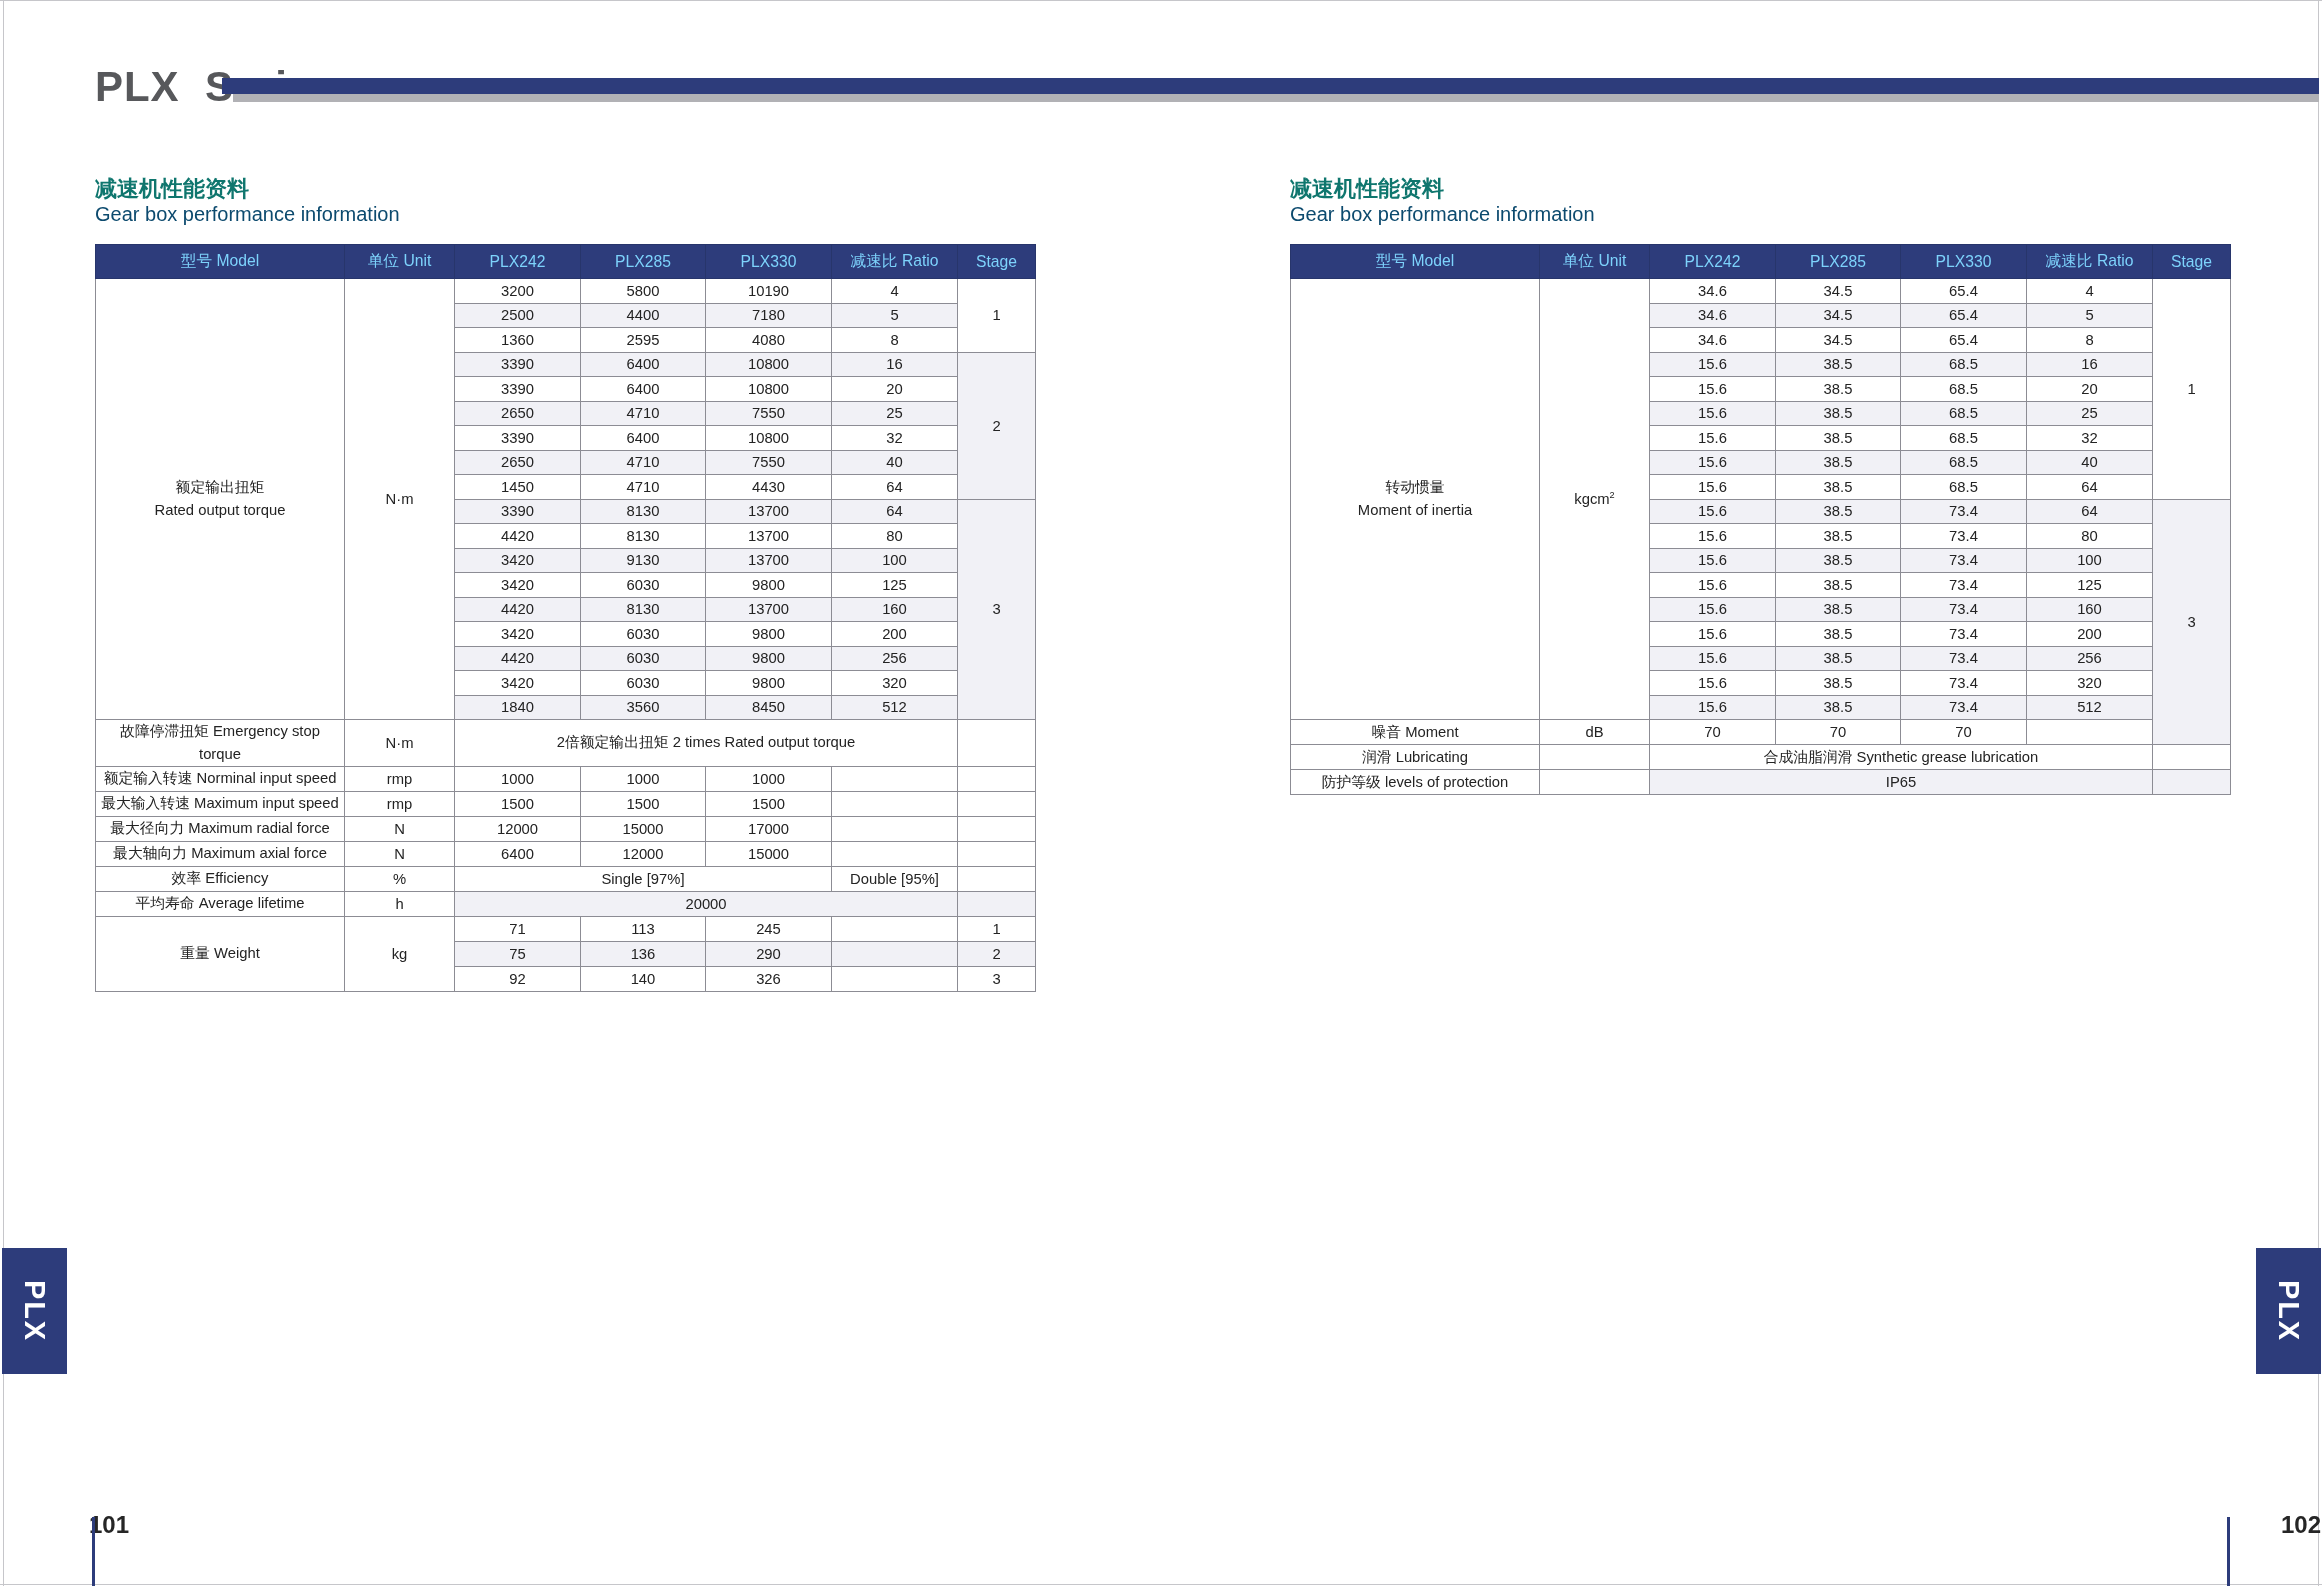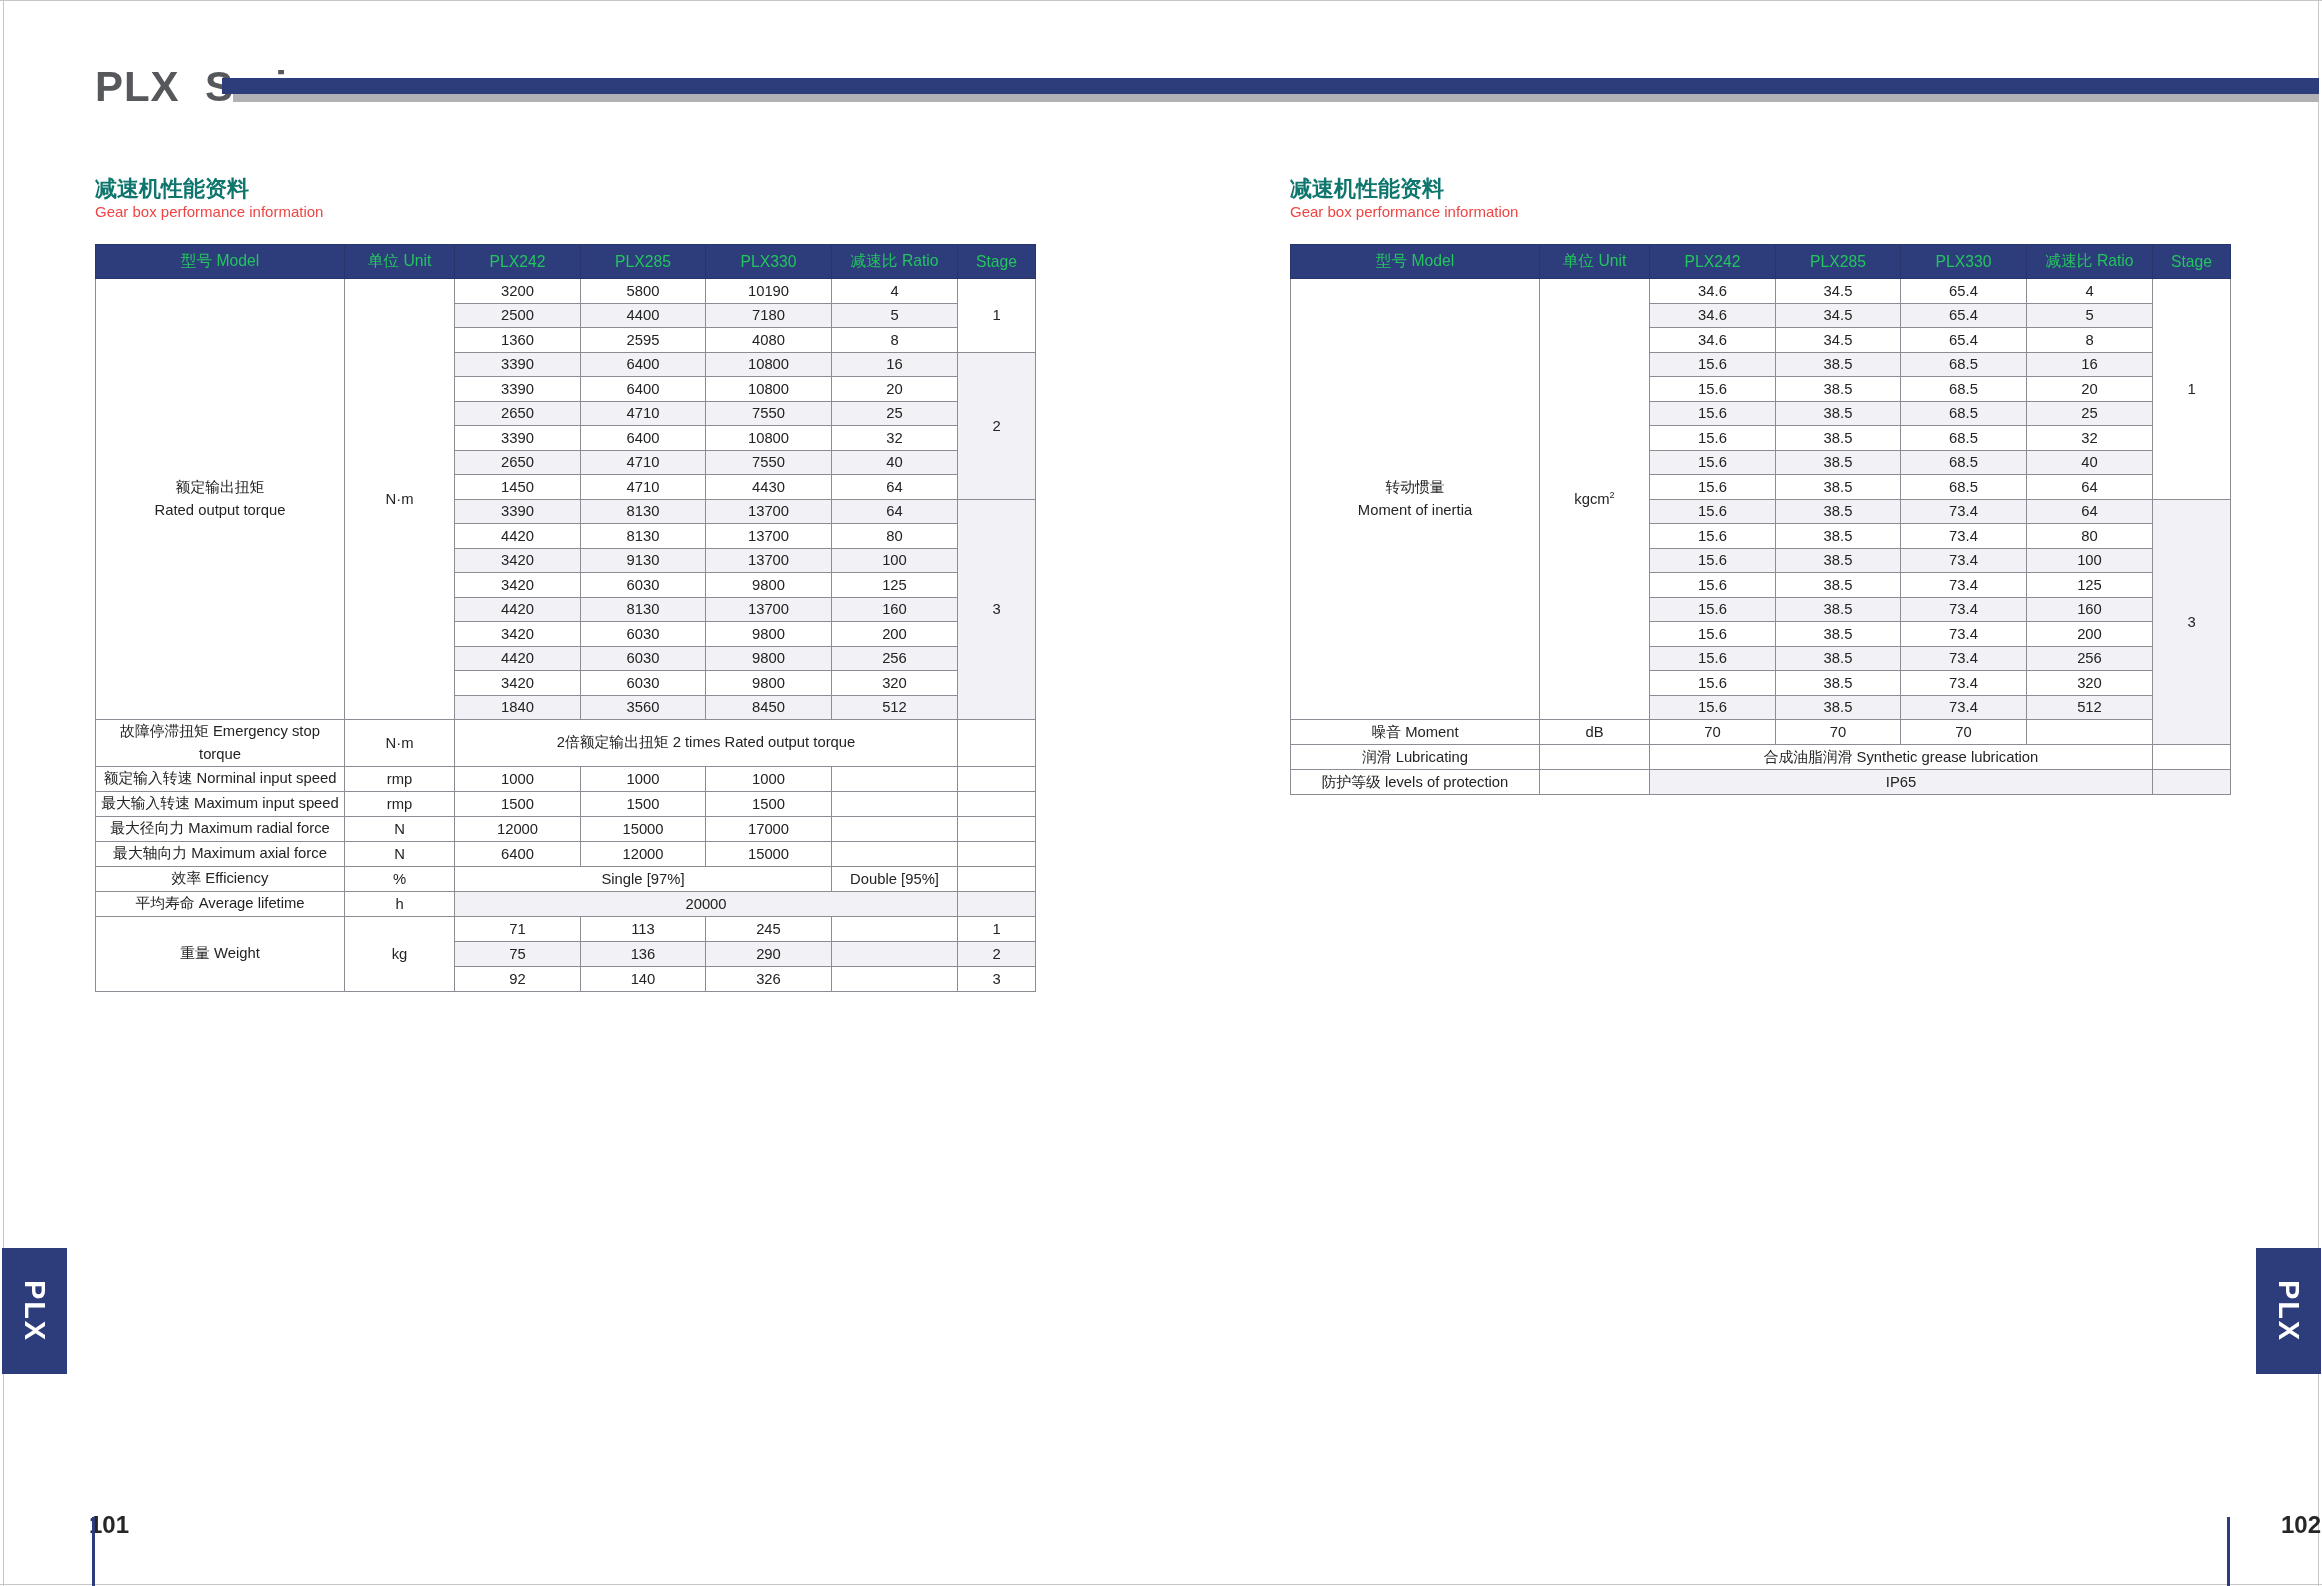--- a/index.html
+++ b/index.html
@@ -17,35 +17,35 @@
   .edge.bottom{left:0;top:1584px;width:2322px;height:0.9px;}
 
   .series-title{
     position:absolute;left:95px;top:63px;
     font-size:42px;font-weight:bold;color:#57585b;letter-spacing:0.9px;word-spacing:13px;
   }
   .bar-navy{position:absolute;left:222px;top:78px;width:2097px;height:15.7px;background:var(--navy);}
   .bar-gray{position:absolute;left:233px;top:94px;width:2086px;height:8.3px;background:#b1b1b5;}
 
   .sec-zh{position:absolute;font-size:22px;font-weight:bold;color:#0f766e;}
-  .sec-en{position:absolute;font-size:15px;color:#ef4444;}
+  .sec-en{position:absolute;font-size:20px;color:#0c4a6e;}
   .sec-zh.l{left:95px;top:174px;} .sec-en.l{left:95px;top:203px;}
   .sec-zh.r{left:1290px;top:174px;} .sec-en.r{left:1290px;top:203px;}
 
   table.gt{
     position:absolute;top:244px;width:939px;border-collapse:collapse;table-layout:fixed;
     font-size:14.8px;color:var(--txt);
   }
   table.gt.tl{left:95px;} table.gt.tr-tbl{left:1290px;}
   col.c-model{width:249px;} col.c-unit{width:110px;}
   col.c-v1{width:126px;} col.c-v2{width:125px;} col.c-v3{width:126px;}
   col.c-ratio{width:126px;} col.c-stage{width:78px;}
 
   table.gt th{
-    background:var(--navy);color:#22c55e;font-weight:normal;font-size:15.7px;
+    background:var(--navy);color:#7dd3fc;font-weight:normal;font-size:15.7px;
     height:33px;border:0.9px solid #27356b;padding:0;text-align:center;
   }
   table.gt td{border:0.9px solid var(--bd);padding:0 1.8px;text-align:center;background:#fff;}
   table.gt tbody tr{height:24.5px;}
   table.gt tbody tr.er{height:25px;}
 
   tr.shade-row td{background:var(--shade);}
   td.val.shade{background:var(--shade);margin-left:28px;}
   td.stage-cell{background:#fff;}
   td.stage-cell.shade{background:var(--shade);}

